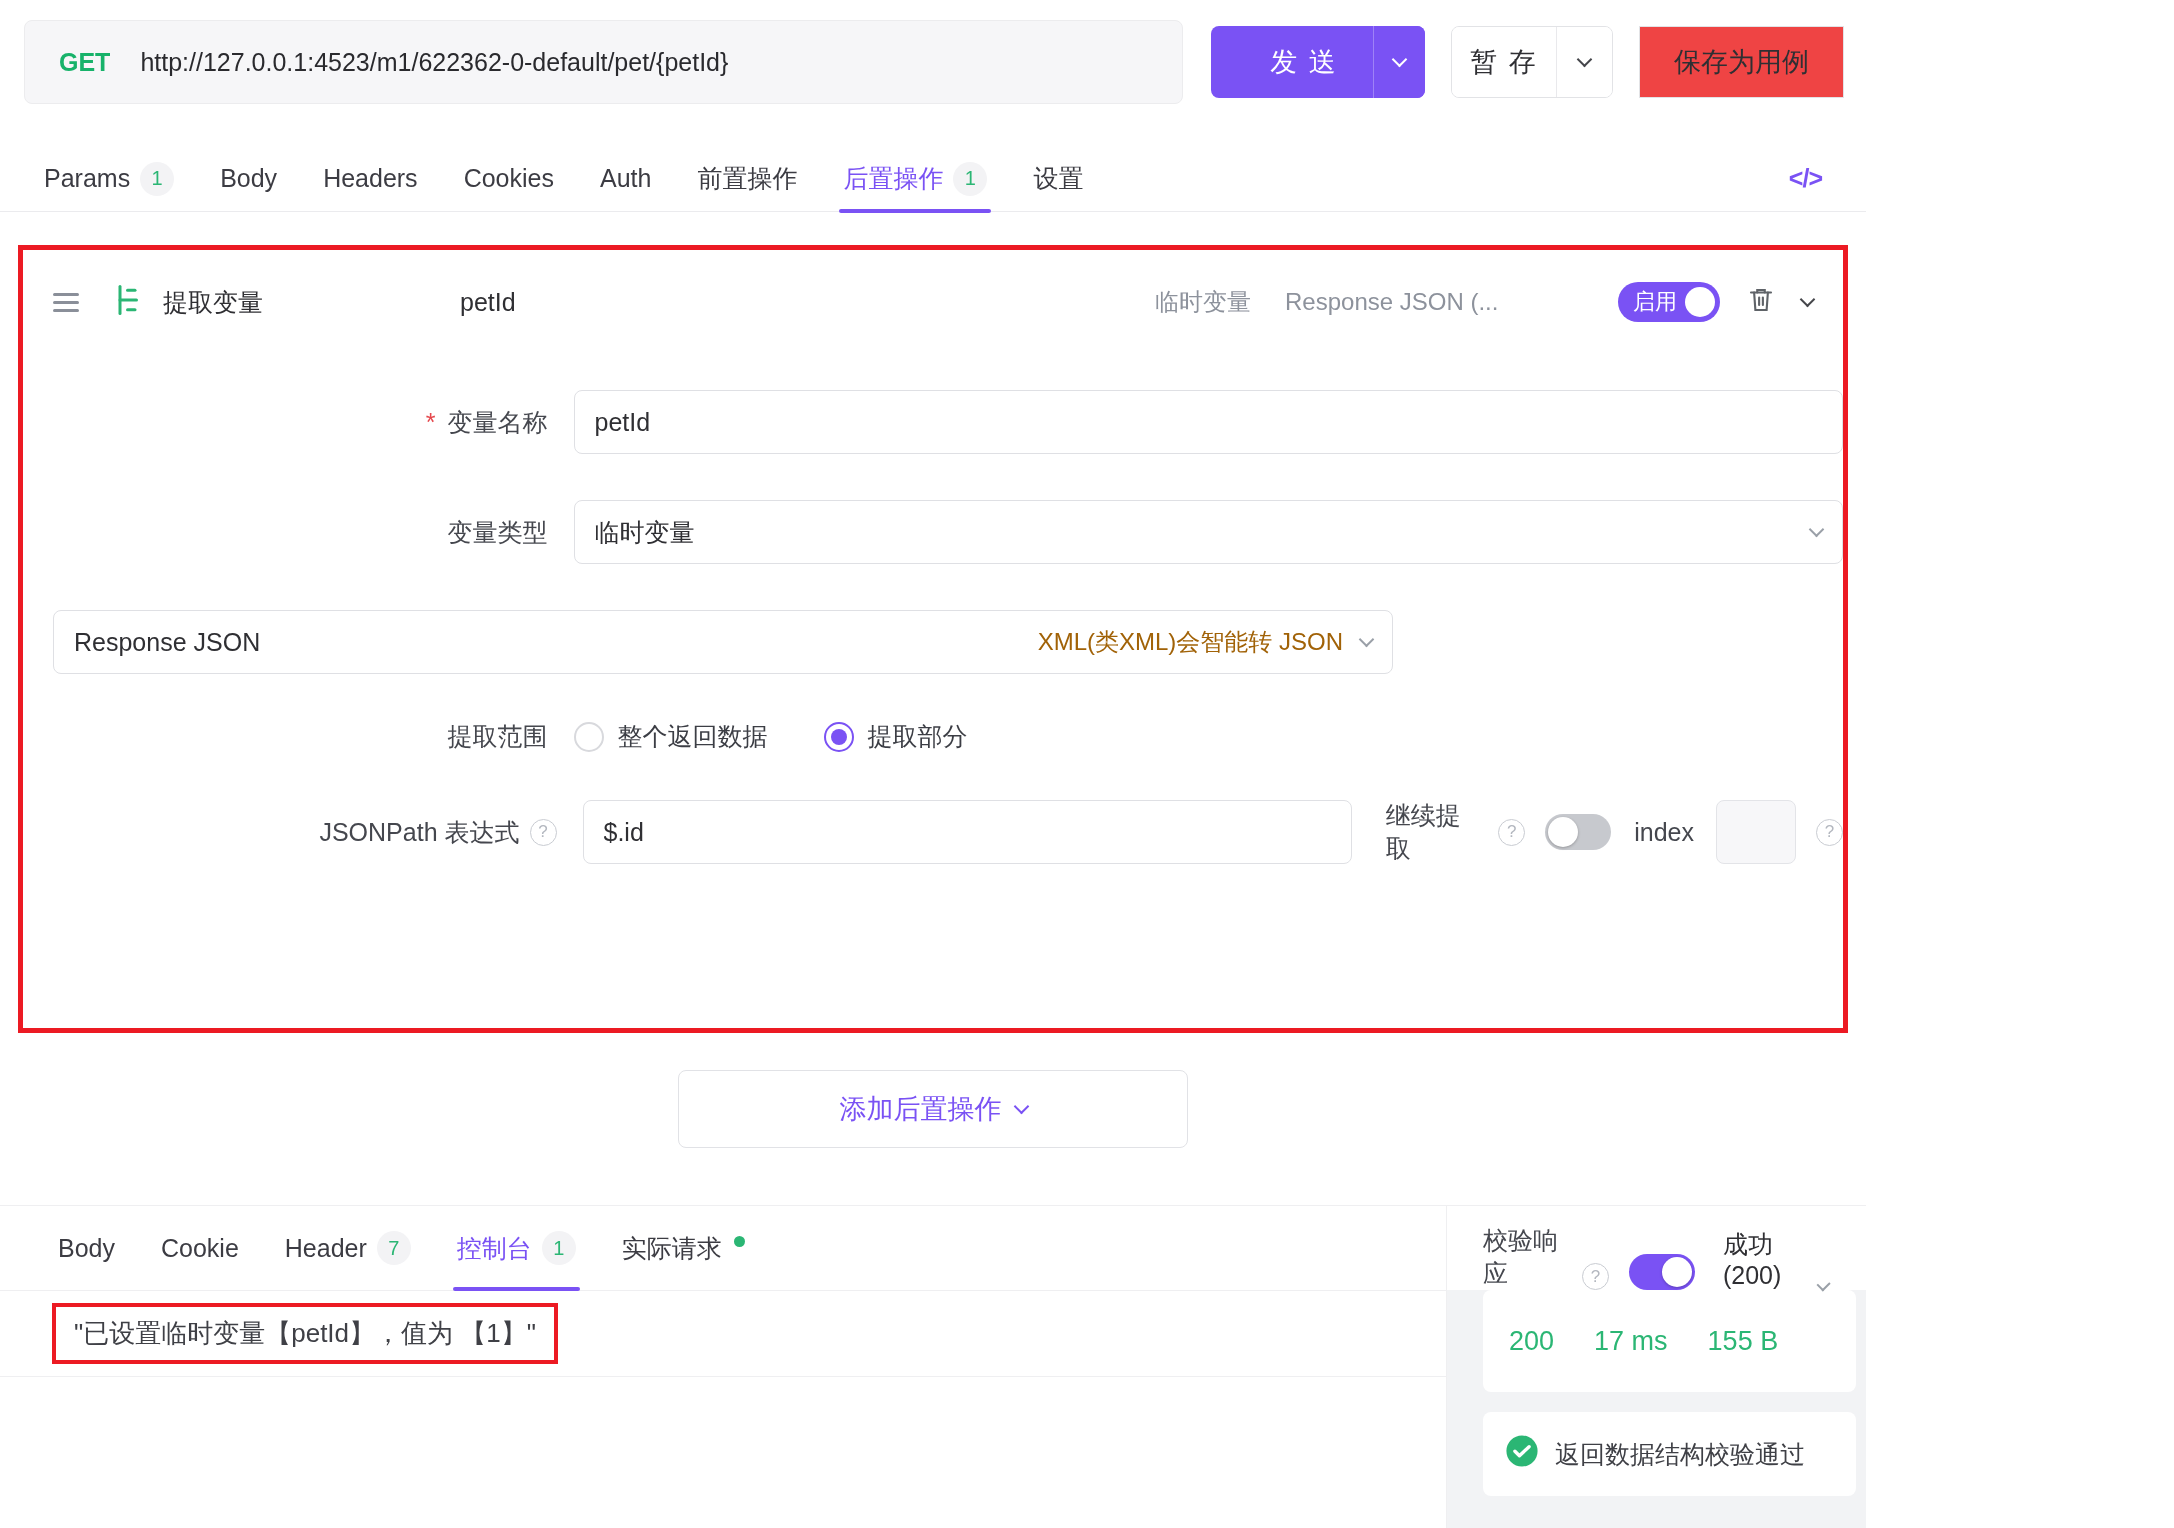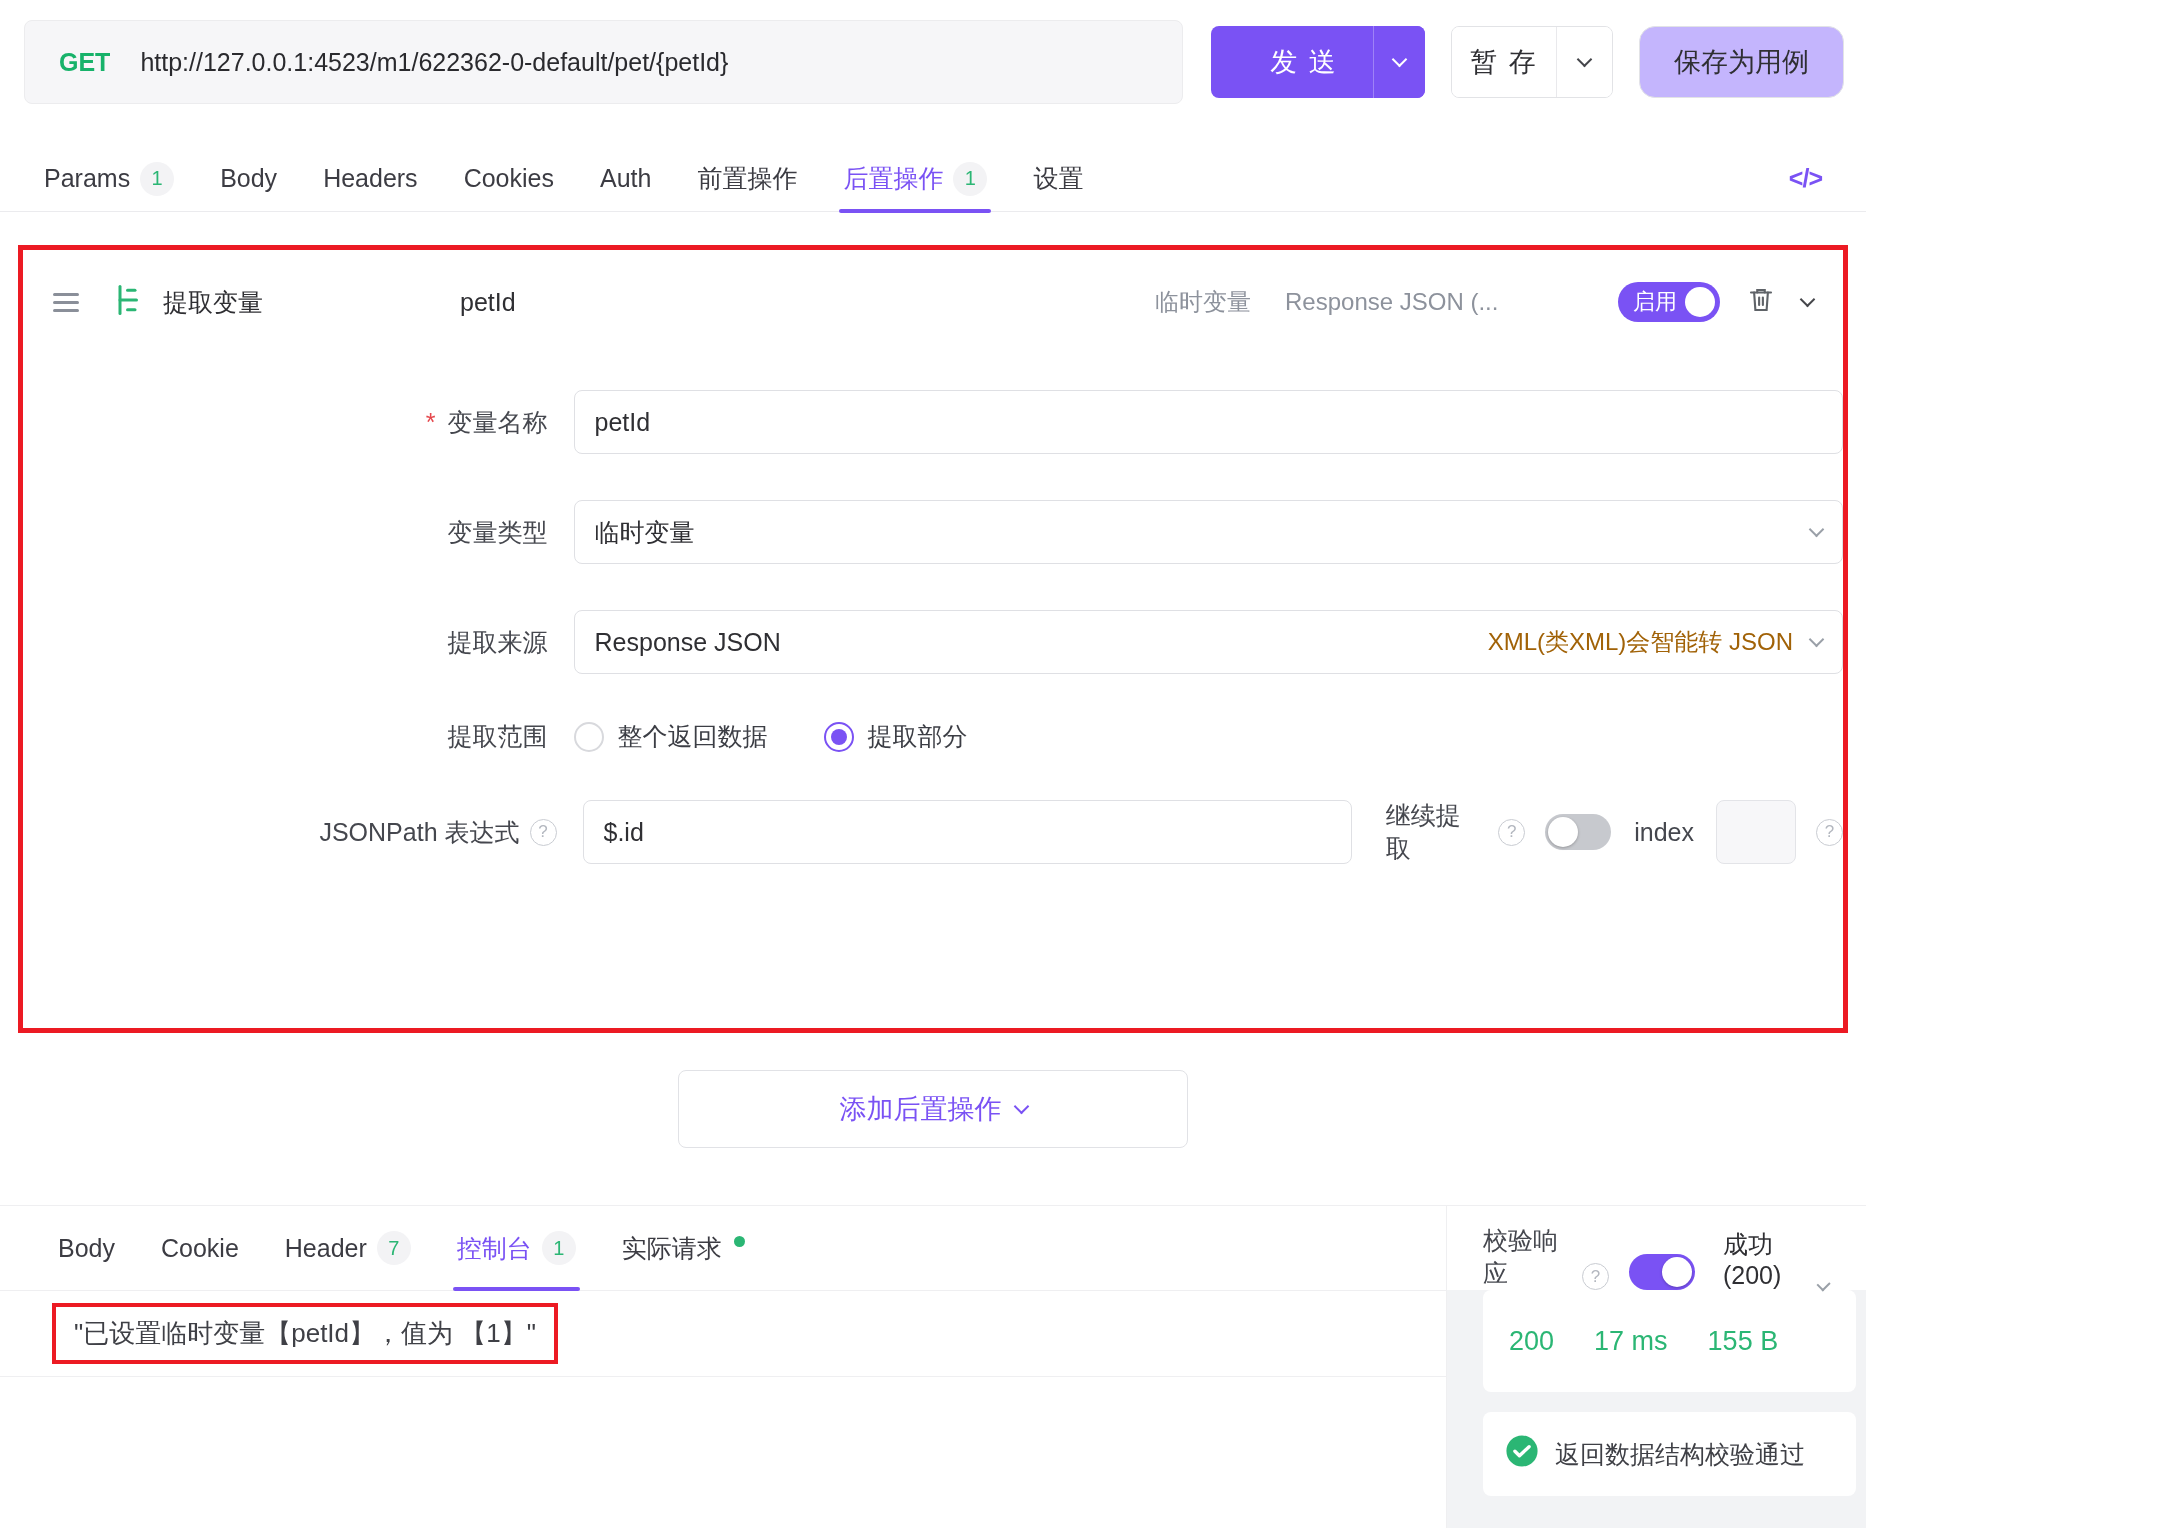--- a/index.html
+++ b/index.html
@@ -14,21 +14,21 @@
   .method { color:#17b26a; font-weight:bold; font-size:25px; }
   .url { font-size:25px; color:#2a2a2e; }
   .actions { display:flex; align-items:center; gap:26px; margin-left:28px; }
   .btn-split { display:flex; height:72px; border-radius:8px; overflow:hidden; }
   .send { background:#7a52f4; color:#fff; }
   .send-main { width:138px; background:#7a52f4; color:#fff; border:none; font-size:27px; letter-spacing:2px; cursor:pointer; font-family:inherit;margin-left:24px; }
   .send-caret { width:52px; background:#7a52f4; border:none; border-left:1px solid rgba(255,255,255,.28); display:flex; align-items:center; justify-content:center; cursor:pointer; }
   .ghost { border:1px solid #e2e3e6; background:#fff; }
   .stash-main { width:104px; background:#fff; border:none; font-size:27px; color:#2f2f33; letter-spacing:2px; cursor:pointer; font-family:inherit; }
   .stash-caret { width:56px; background:#fff; border:none; border-left:1px solid #e9e9ec; display:flex; align-items:center; justify-content:center; cursor:pointer; }
-  .save-btn { height:72px; padding:0 34px; border:1px solid #e2e3e6; background:#c4b5fd; border-radius:16px; font-size:27px; color:#2f2f33; cursor:pointer; font-family:inherit; }
+  .save-btn { height:72px; padding:0 34px; border:1px solid #e2e3e6; background:#ef4444; border-radius:0; font-size:27px; color:#2f2f33; cursor:pointer; font-family:inherit; }
 
   .chev { display:inline-block; width:11px; height:11px; border-right:2.5px solid currentColor; border-bottom:2.5px solid currentColor; transform:rotate(45deg); margin-top:-6px; }
   .chev.white { color:#fff; }
   .chev.dark { color:#45464b; }
   .chev.gray { color:#9aa0a8; }
   .chev.purple { color:#7a52f4; }
 
   
   .tabs { position:absolute; top:146px; left:0; right:0; height:66px; border-bottom:1px solid #ebebee;
     display:flex; align-items:center; padding:0 44px; gap:46px; }
@@ -217,21 +217,20 @@
         <div class="f-label">变量类型</div>
         <div class="f-control">
           <div class="sel">
             <span>临时变量</span>
             <i class="chev gray"></i>
           </div>
         </div>
       </div>
 
       <div class="form-row">
-        <div class="f-label">提取来源</div>
         <div class="f-control">
           <div class="sel">
             <span>Response JSON</span>
             <span class="hint">XML(类XML)会智能转 JSON</span>
             <i class="chev gray"></i>
           </div>
         </div>
       </div>
 
       <div class="form-row">

